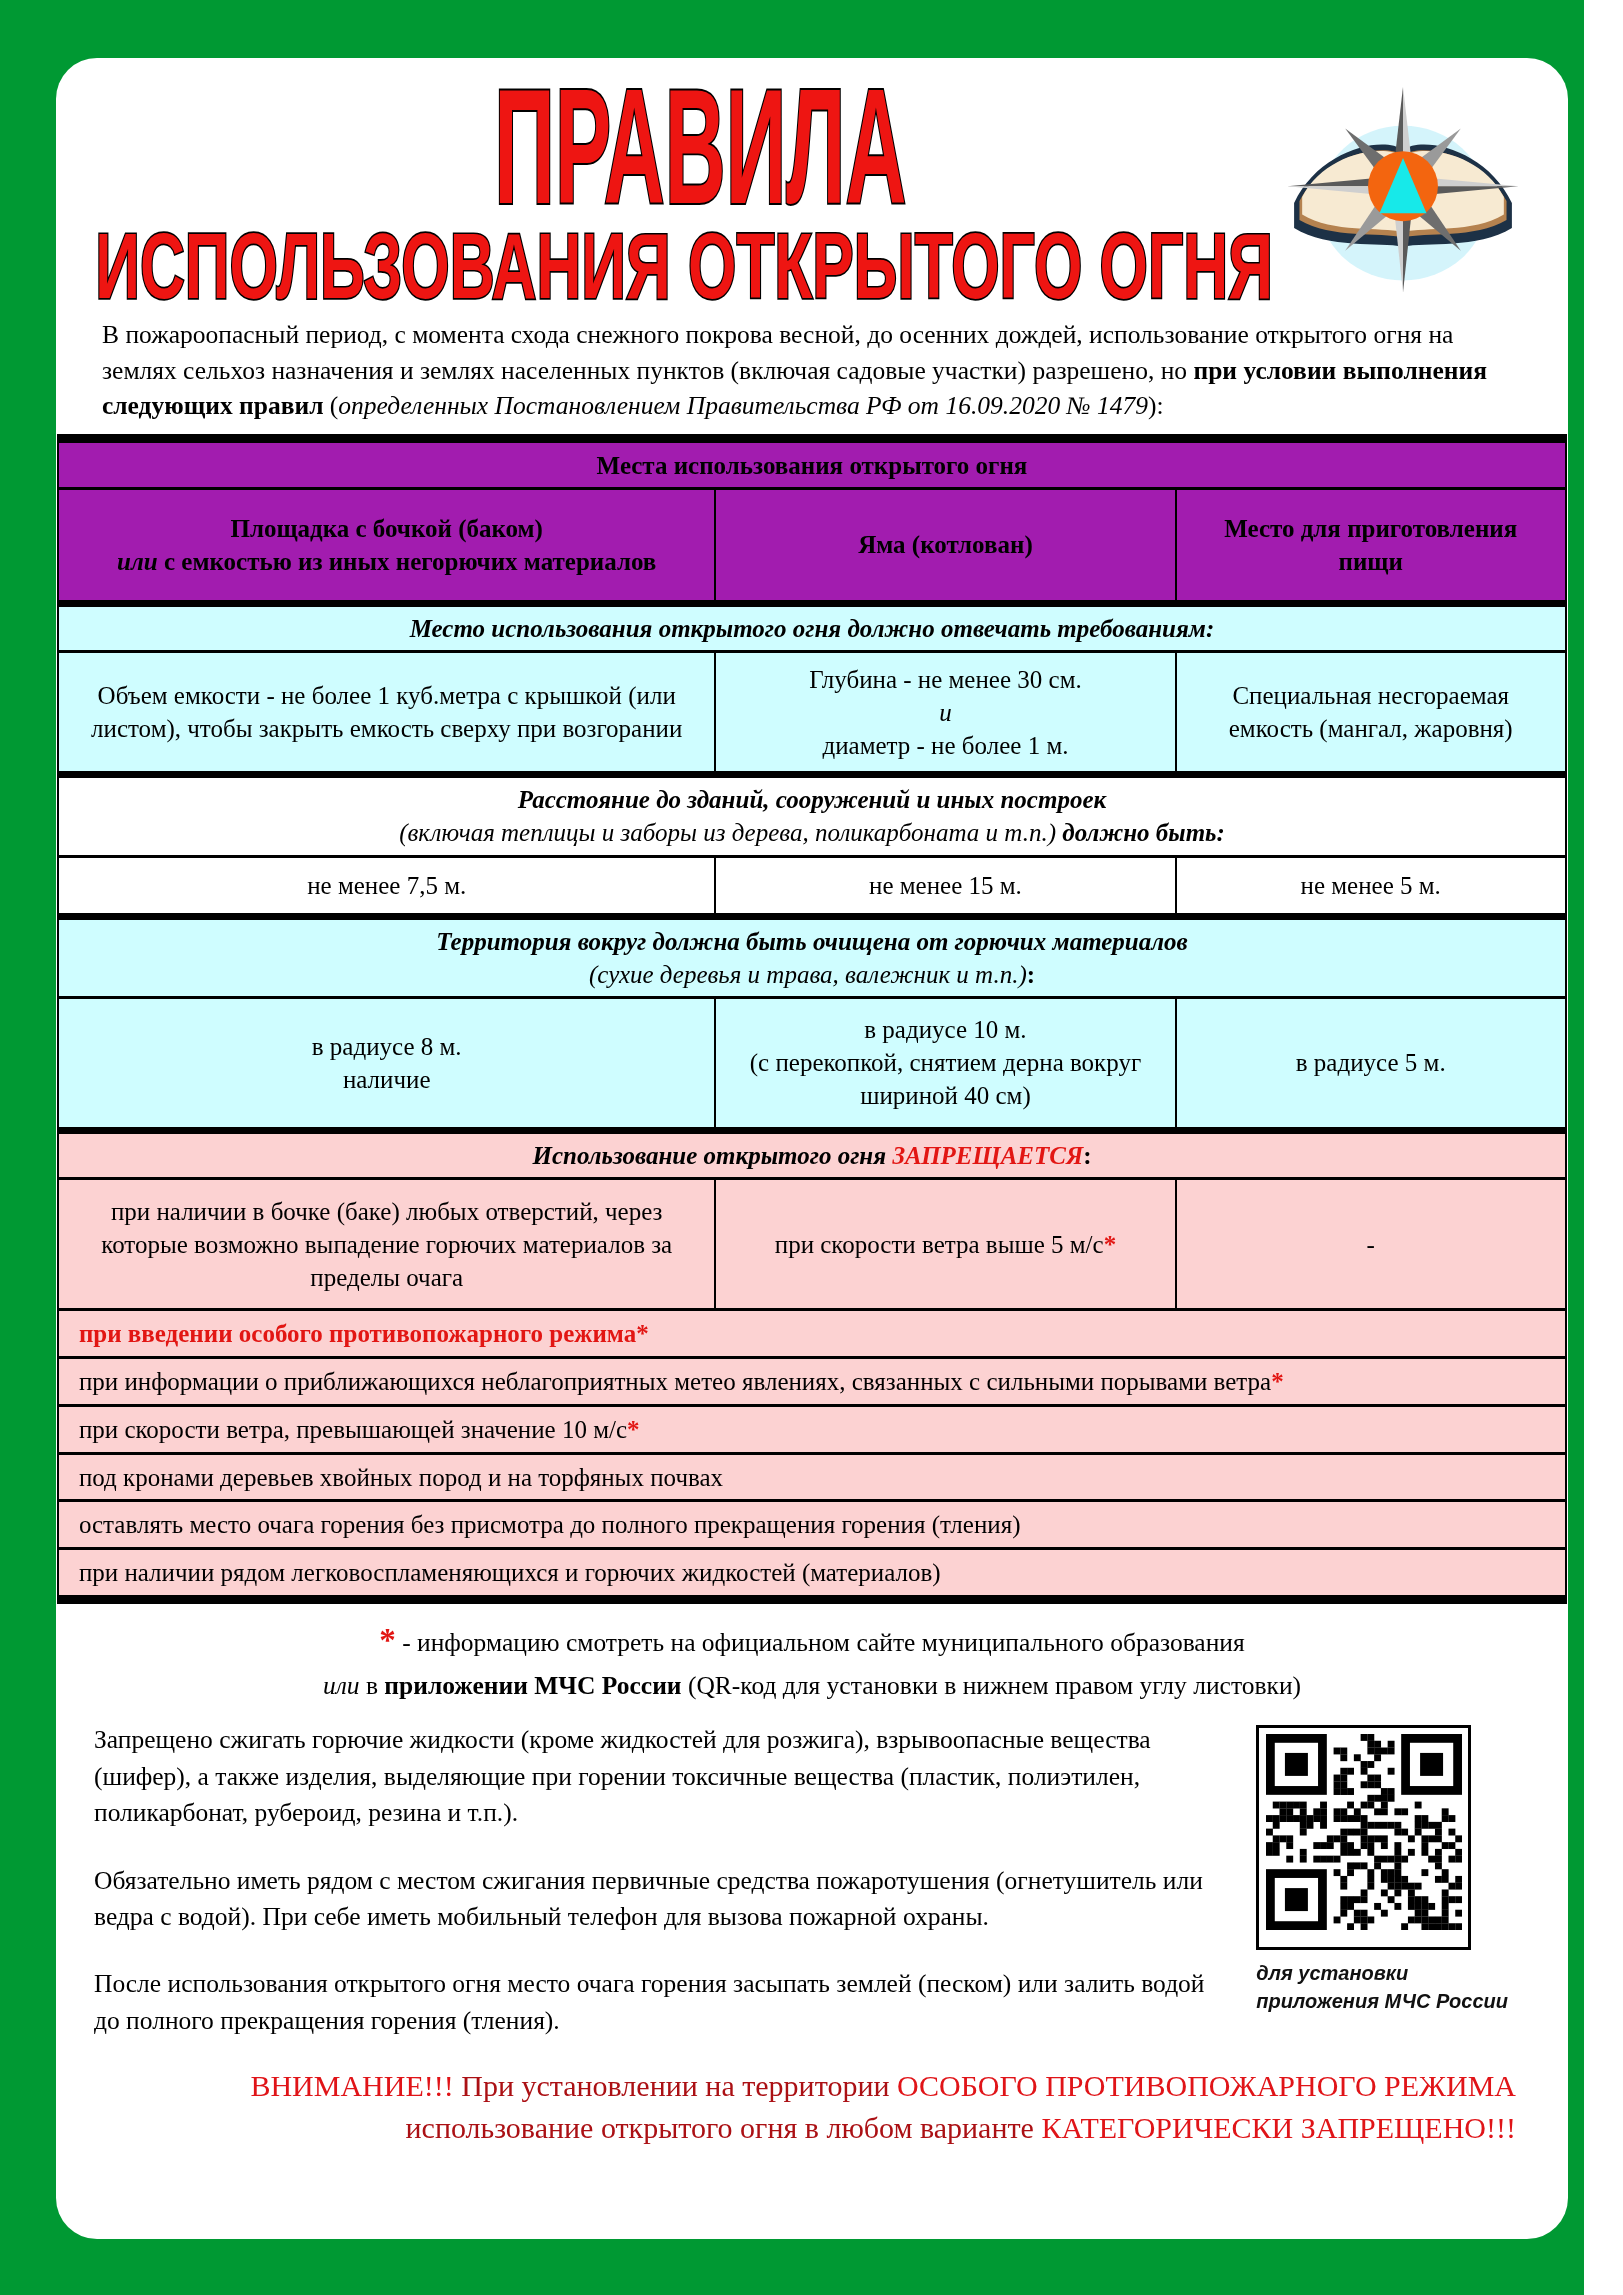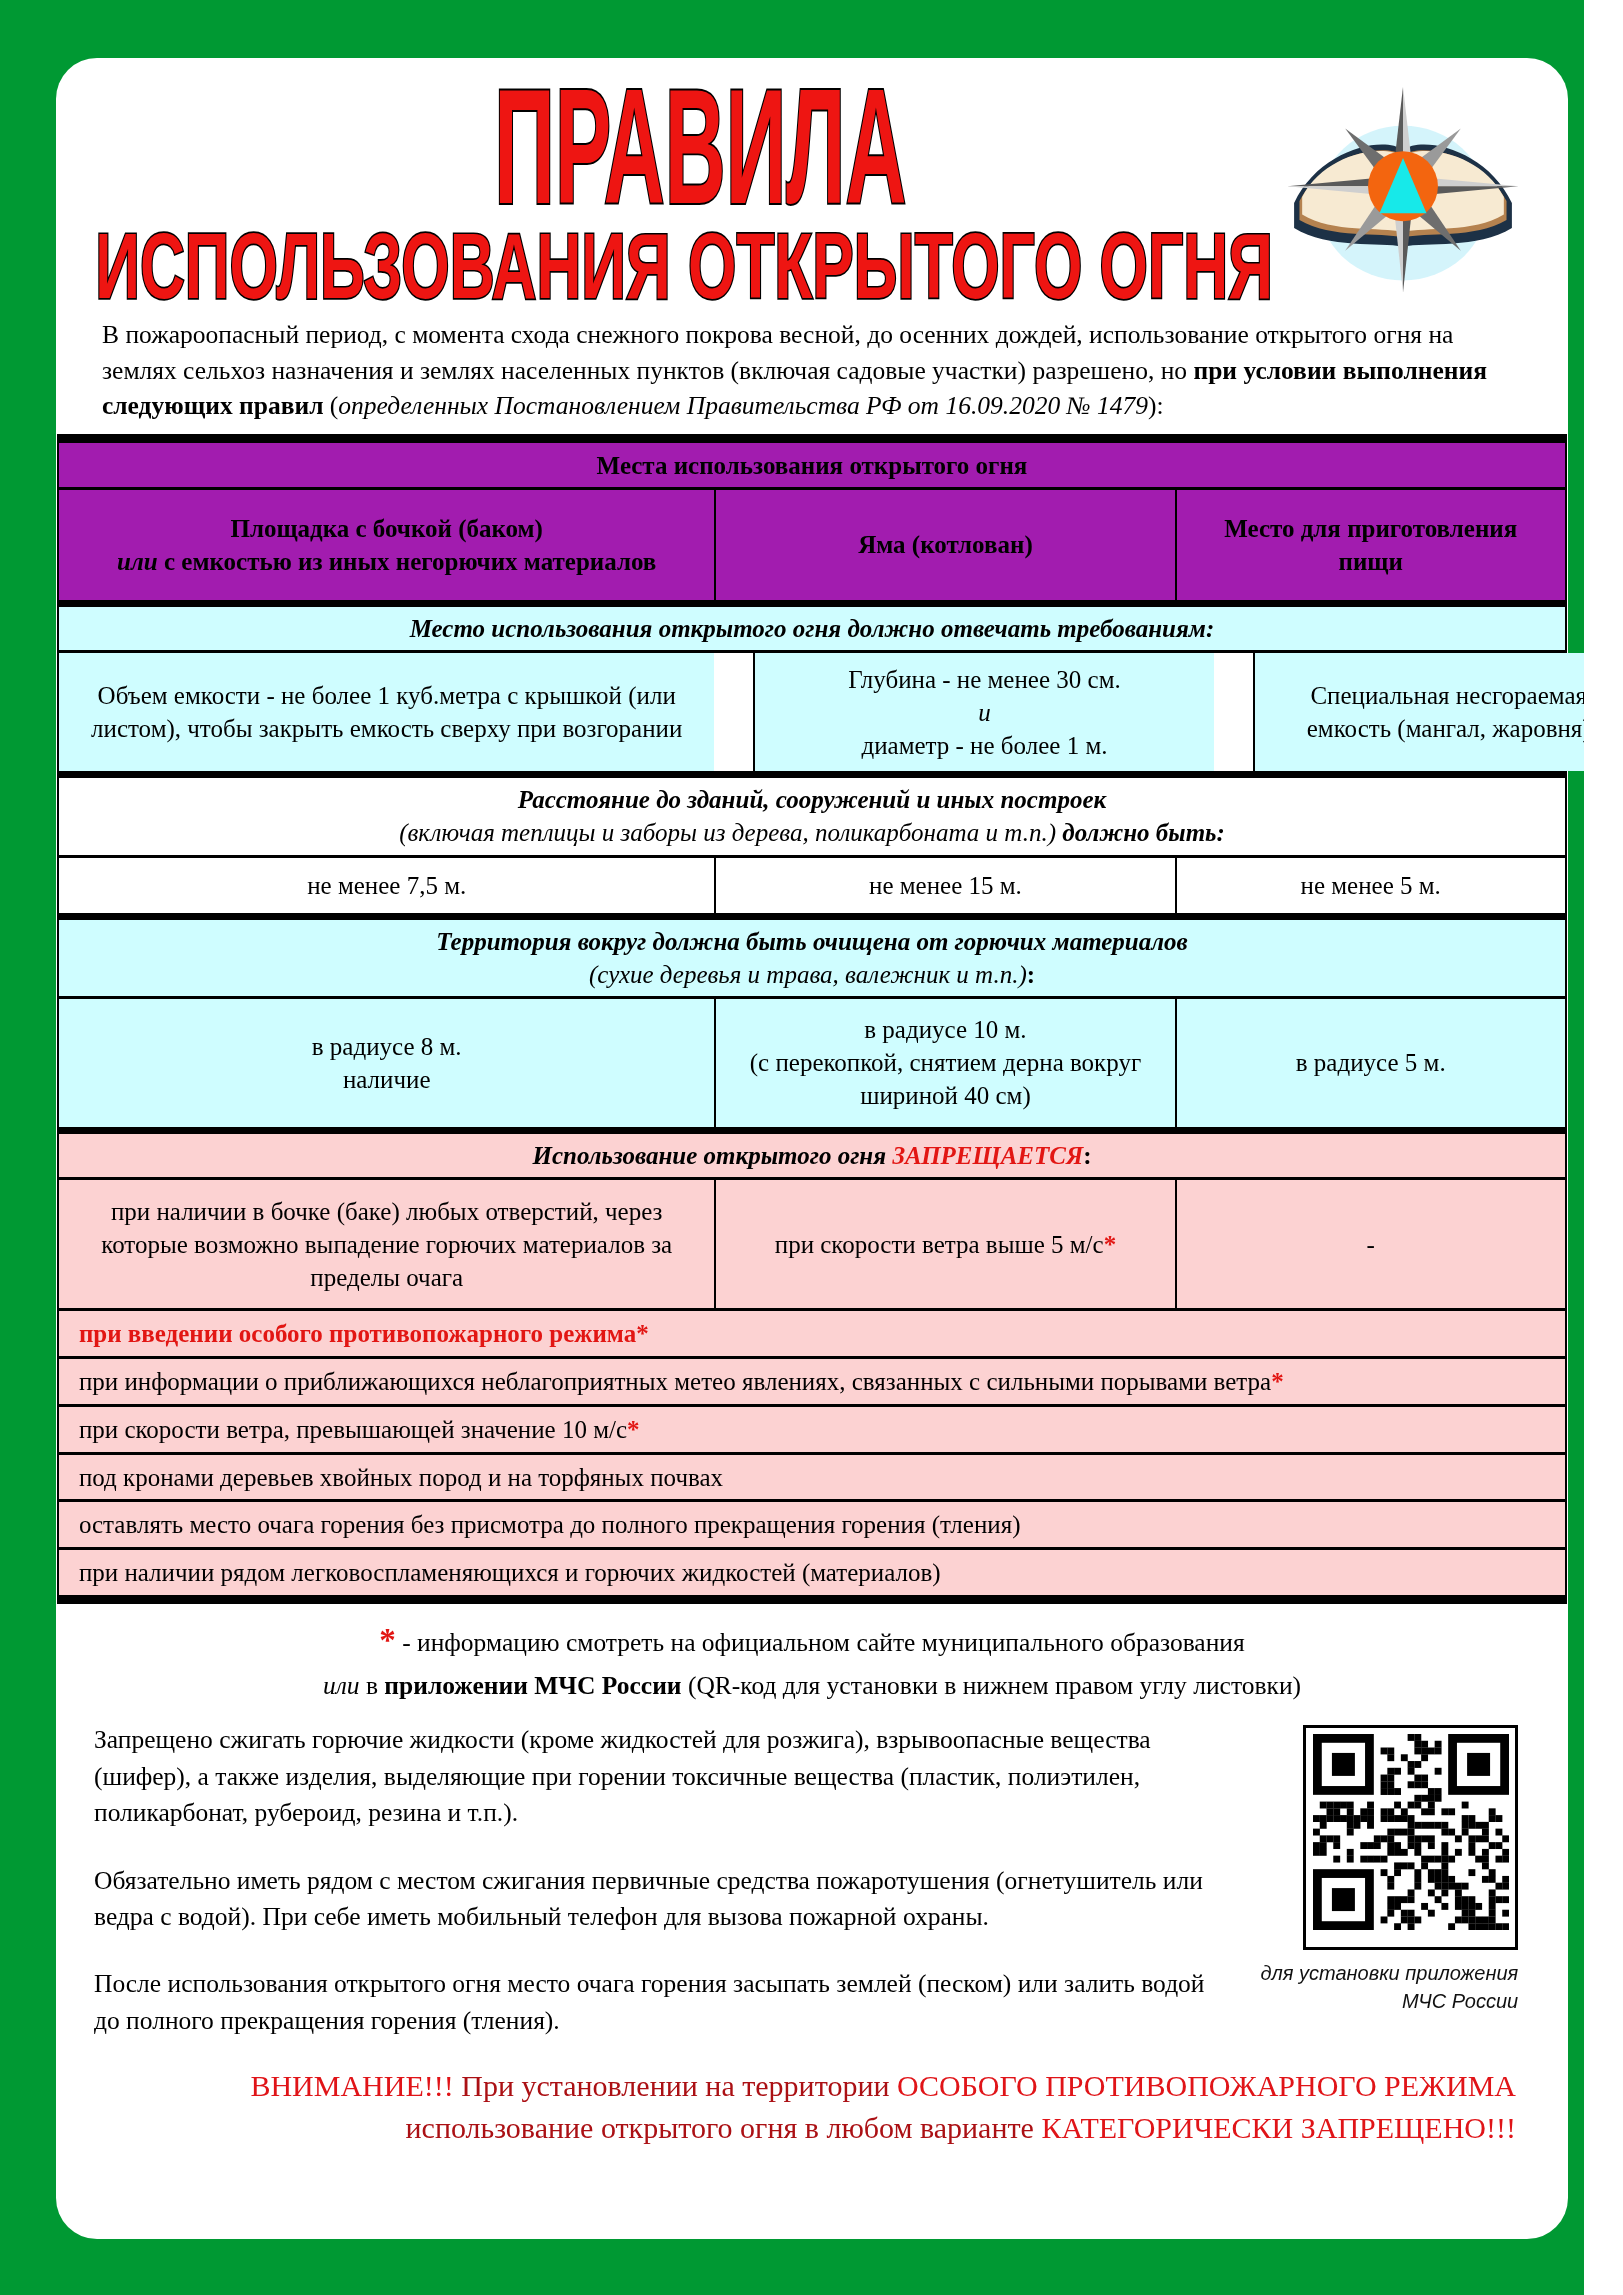--- a/index.html
+++ b/index.html
@@ -47,30 +47,30 @@
   .bg-white{background:#ffffff;}
   .bg-pink{background:#fcd2d2;}
   .red{color:#e21613;}
   .star{color:#e21613;font-weight:bold;}
   .p-row{
     background:#fcd2d2;border-top:3.3px solid #000;
     padding:5.9px 19.6px;text-align:left;
   }
   .p-row.red-row{color:#e21613;font-weight:bold;}
   .y-row{min-height:110px;}
-  .c1-row{min-height:118px;gap:39px;}
+  .c1-row{min-height:118px;}
   .w-row{min-height:55px;}
   .c2-row{min-height:128px;}
   .pk-row{min-height:128px;}
   
   .footnote{margin:10.5px 39px 0 39px;text-align:center;font-size:25.5px;line-height:1.55;}
   .footnote .star{font-size:33px;}
   
   .bodytext{margin:17px 38px 0 38px;font-size:25.5px;line-height:1.43;}
-  .qr-block{float:right;width:262px;margin:2.6px 11.8px 3.9px 26px;text-align:right;}
+  .qr-block{float:right;width:262px;margin:2.6px 11.8px 3.9px 26px;text-align:left;font-weight:bold;}
   .qr-frame{
     display:inline-block;border:3.3px solid #000;background:#fff;padding:6.5px;
   }
   .qr-caption{
     font-family:"Liberation Sans",sans-serif;font-style:italic;
     font-size:20px;line-height:1.4;margin-top:9.2px;color:#111;
   }
   .para{margin:0 0 31px 0;}
   .para:last-child{margin-bottom:0;}
   

